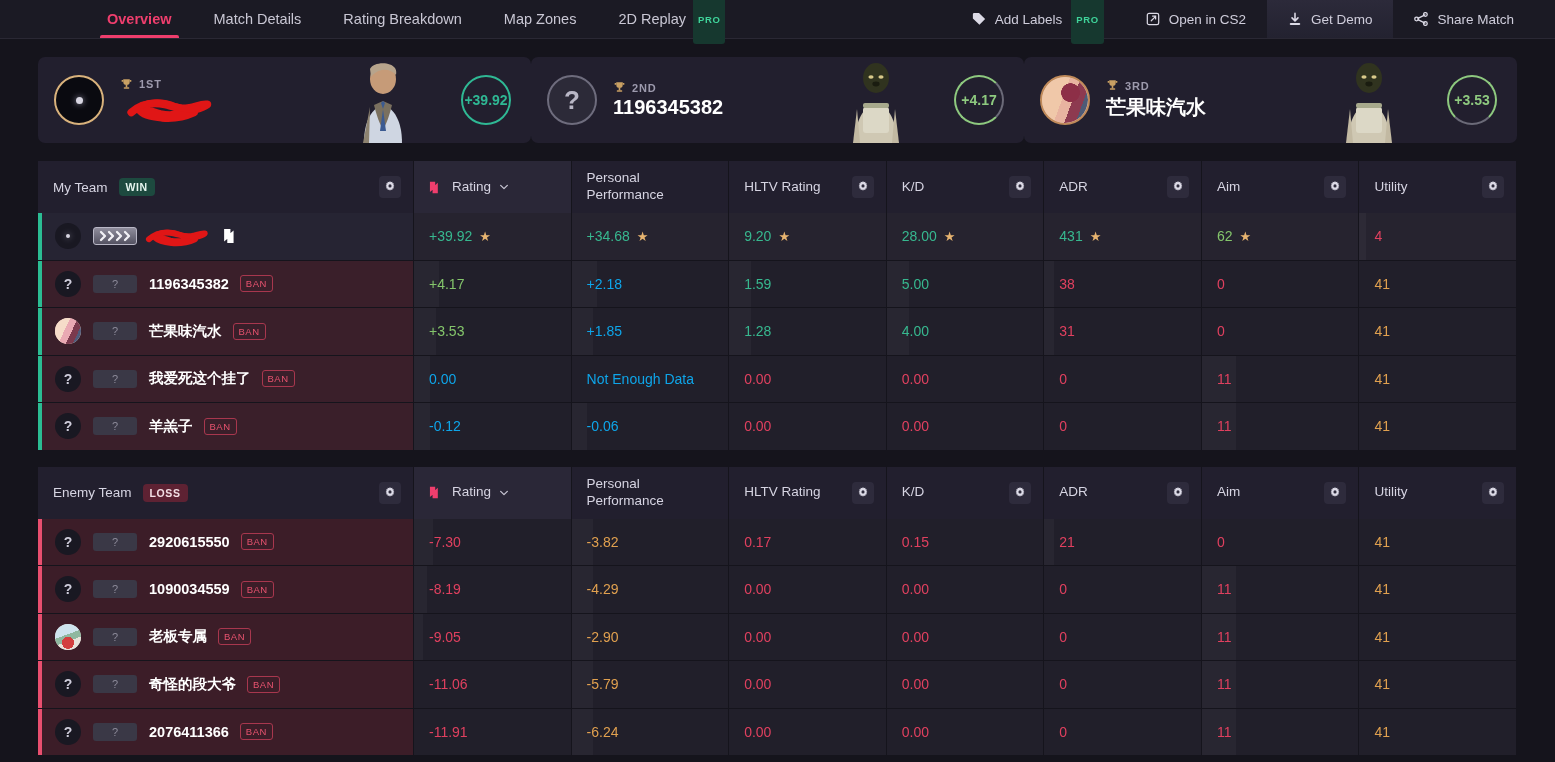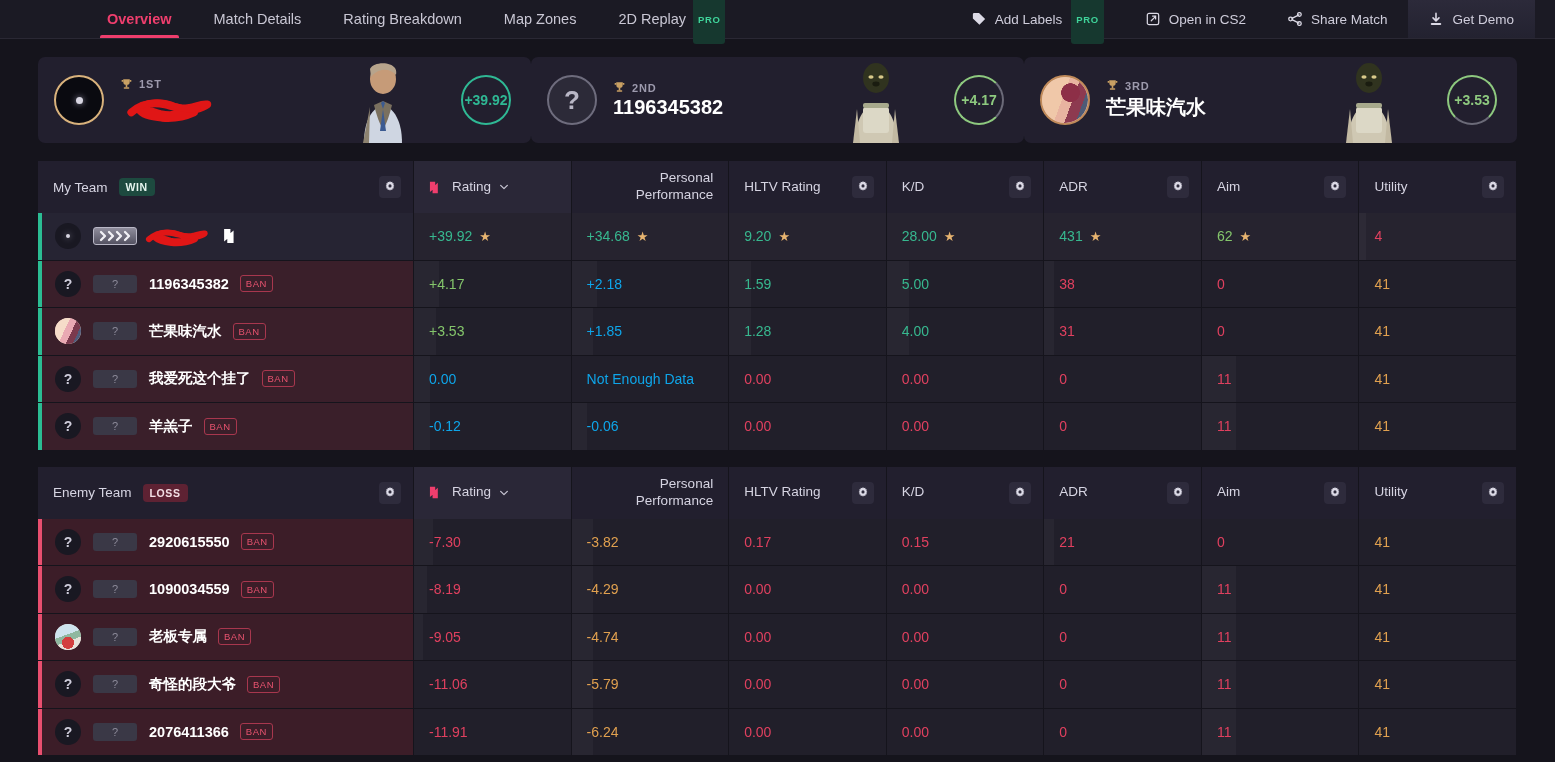--- a/index.html
+++ b/index.html
@@ -97,21 +97,21 @@
     display:flex; align-items:center; justify-content:center;
     font-size:14px; font-weight:bold;
   }
   .ring-full{ border:2.5px solid #2fb894; color:#2fb894; }
   .ring-p1{ border:2.5px solid #8ec97f; border-right-color:#6b6a78; color:#8ec97f; }
   .ring-p2{ border:2.5px solid #8ec97f; border-bottom-color:#6b6a78; color:#8ec97f; }
 
   
   .tables{ padding:18px 38px 0 38px; }
   .tbl{ width:100%; }
-  .row{ display:flex; width:100%;text-align:right; }
+  .row{ display:flex; width:100%; }
   .cell{
     position:relative; overflow:hidden;
     border-right:1px solid #15141c;
     display:flex; align-items:center;
     padding:0 15px;
   }
   .c-name{ flex:0 0 376px; }
   .c-stat{ flex:1 1 0; }
 
   .hdr .cell{
@@ -235,39 +235,39 @@
       </div>
       <div class="nav-action">
         <span class="ico">
           <svg width="14" height="14" viewBox="0 0 16 16">
             <rect x="1.5" y="1.5" width="13" height="13" rx="2" fill="none" stroke="#dcdae6" stroke-width="1.4"></rect>
             <path d="M6 10l5-5M7.5 4.6H11V8" fill="none" stroke="#dcdae6" stroke-width="1.4" stroke-linecap="round"></path>
           </svg>
         </span>
         <span>Open in CS2</span>
       </div>
+      <div class="nav-action highlight">
+        <span class="ico">
+          <svg width="14" height="15" viewBox="0 0 16 16">
+            <path d="M8 1v8M4.6 6.2L8 9.6l3.4-3.4" fill="none" stroke="#dcdae6" stroke-width="1.8" stroke-linecap="round" stroke-linejoin="round"></path>
+            <rect x="2" y="12" width="12" height="2.4" rx="1.2" fill="#dcdae6"></rect>
+          </svg>
+        </span>
+        <span>Get Demo</span>
+      </div>
       <div class="nav-action">
         <span class="ico">
           <svg width="14" height="14" viewBox="0 0 16 16">
             <path d="M12.5 3.2L4.5 7.2M4.5 8.8l8 4" fill="none" stroke="#dcdae6" stroke-width="1.5" stroke-linecap="round"></path>
             <circle cx="13" cy="2.8" r="2.1" fill="none" stroke="#dcdae6" stroke-width="1.5"></circle>
             <circle cx="3" cy="8" r="2.1" fill="none" stroke="#dcdae6" stroke-width="1.5"></circle>
             <circle cx="13" cy="13.2" r="2.1" fill="none" stroke="#dcdae6" stroke-width="1.5"></circle>
           </svg>
         </span>
         <span>Share Match</span>
-      </div>
-      <div class="nav-action highlight">
-        <span class="ico">
-          <svg width="14" height="15" viewBox="0 0 16 16">
-            <path d="M8 1v8M4.6 6.2L8 9.6l3.4-3.4" fill="none" stroke="#dcdae6" stroke-width="1.8" stroke-linecap="round" stroke-linejoin="round"></path>
-            <rect x="2" y="12" width="12" height="2.4" rx="1.2" fill="#dcdae6"></rect>
-          </svg>
-        </span>
-        <span>Get Demo</span>
       </div>
     </div>
 </div>
 
 <div class="podium">
     <div class="pod-card">
       <div class="pod-avatar ring-gold">
         <span class="av-dot"></span>
       </div>
       <div class="pod-info">
@@ -900,21 +900,21 @@
         </div>
         <div class="cell c-stat bg-stat">
           <span class="statbar" style="width: 6%;"></span>
           <span class="val v-red">
             <span>-9.05</span>
           </span>
         </div>
         <div class="cell c-stat bg-stat">
           <span class="statbar" style="width: 14%;"></span>
           <span class="val v-orange">
-            <span>-4.74</span>
+            <span>-2.90</span>
           </span>
         </div>
         <div class="cell c-stat bg-stat">
           <span class="val v-red">
             <span>0.00</span>
           </span>
         </div>
         <div class="cell c-stat bg-stat">
           <span class="val v-red">
             <span>0.00</span>

